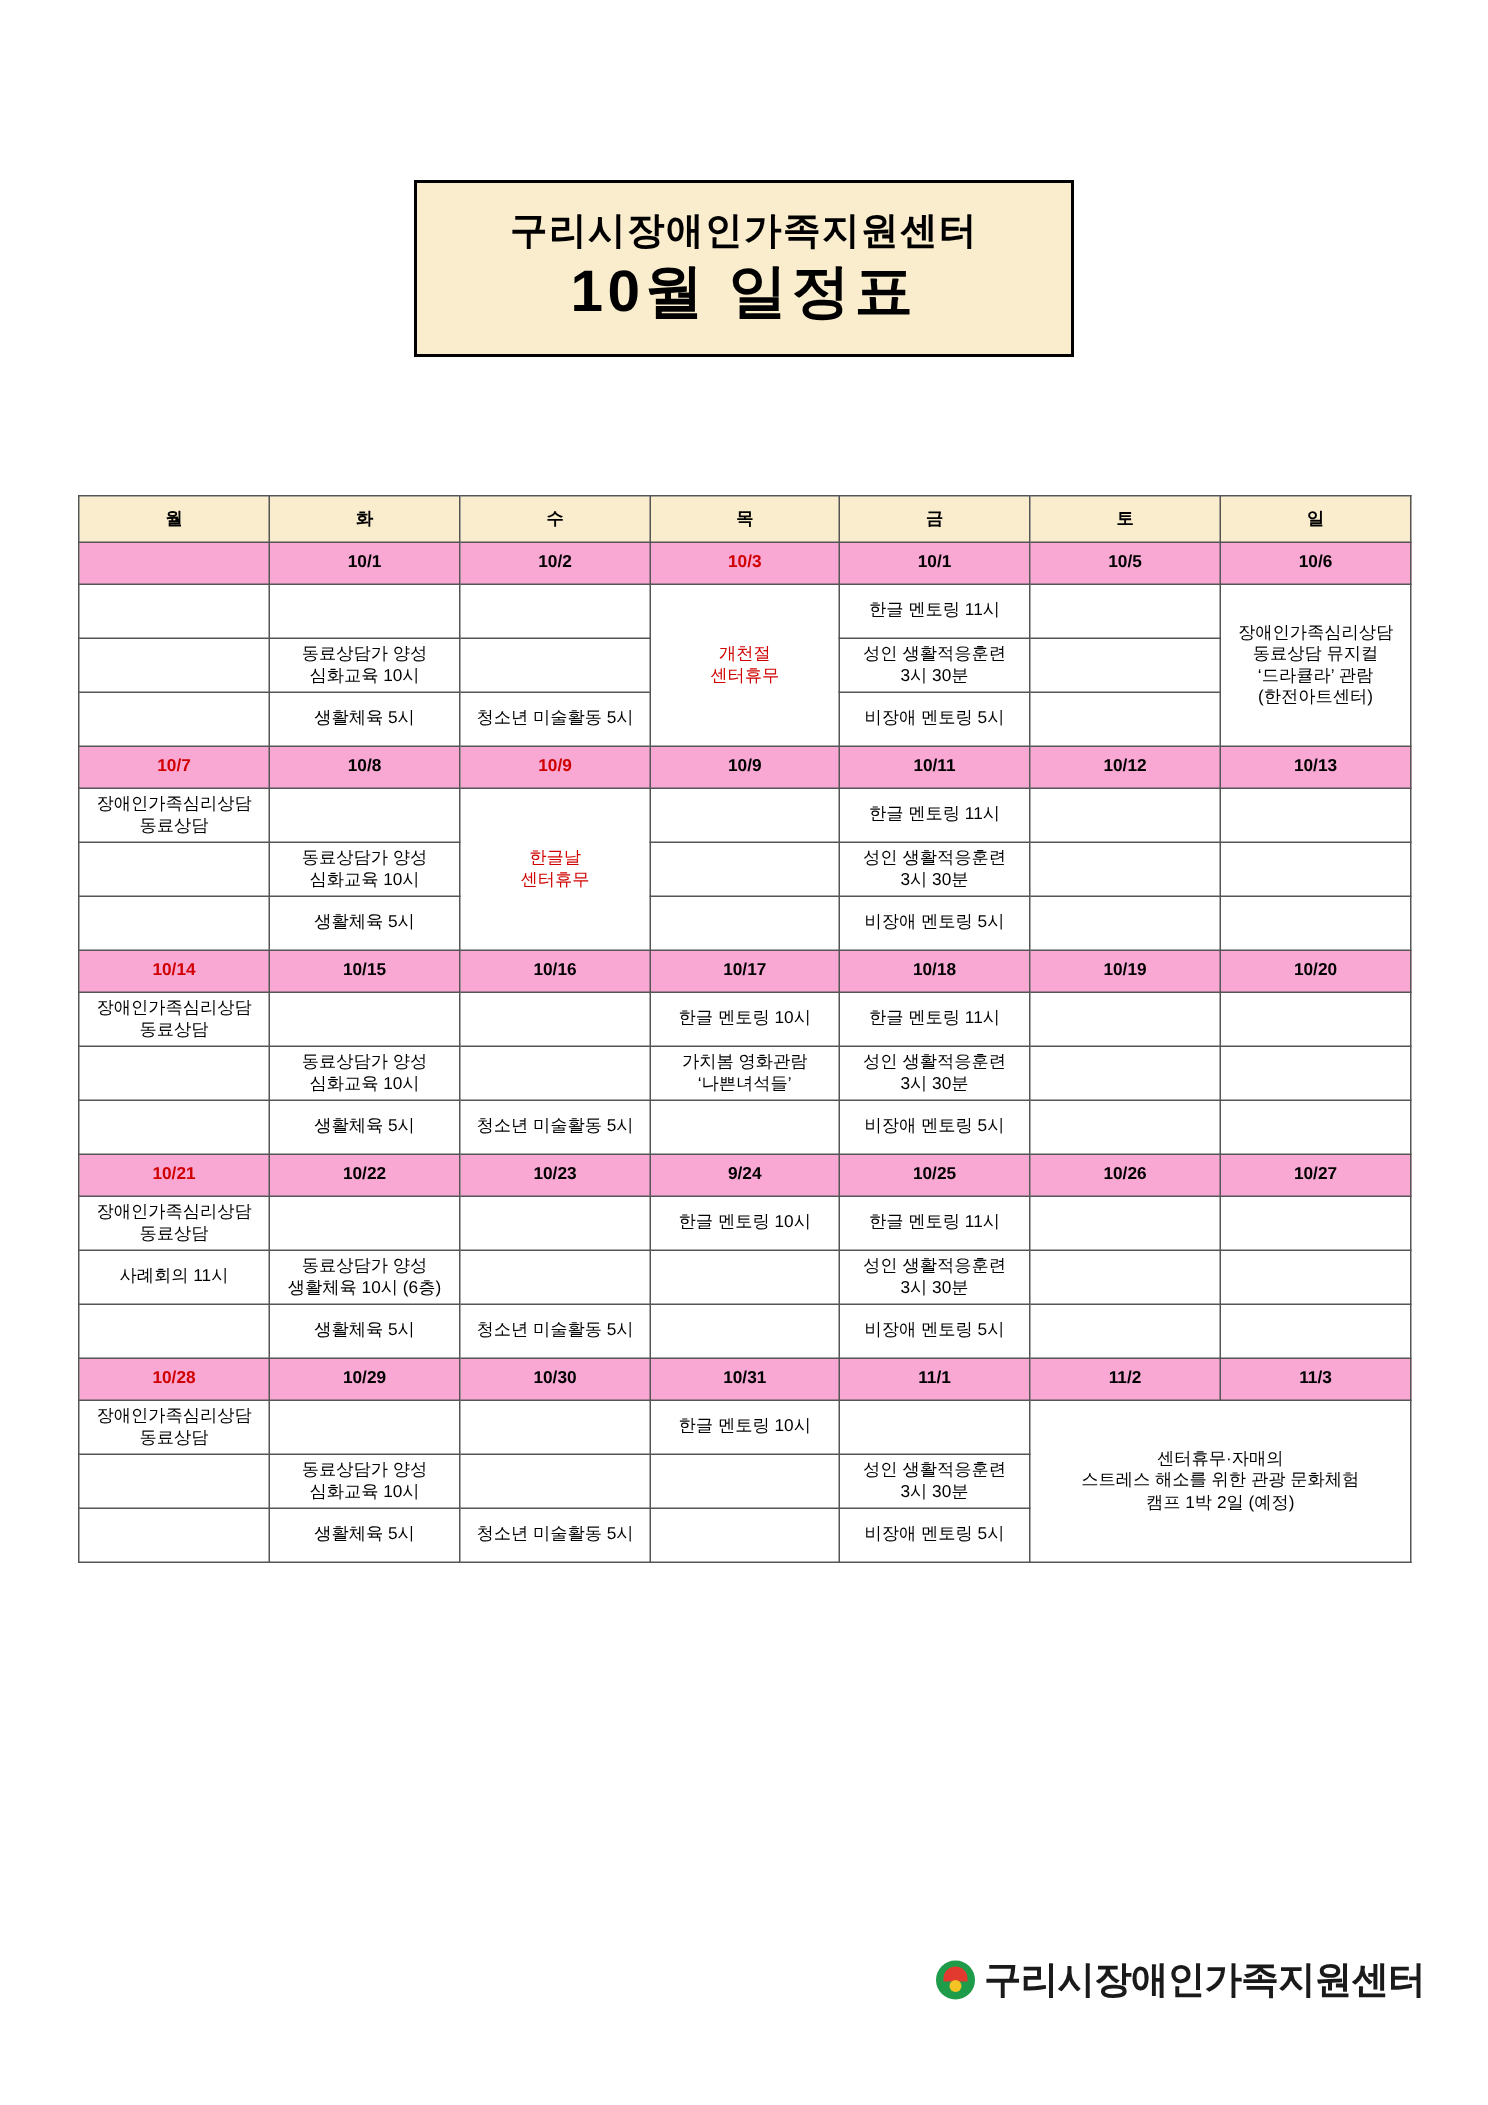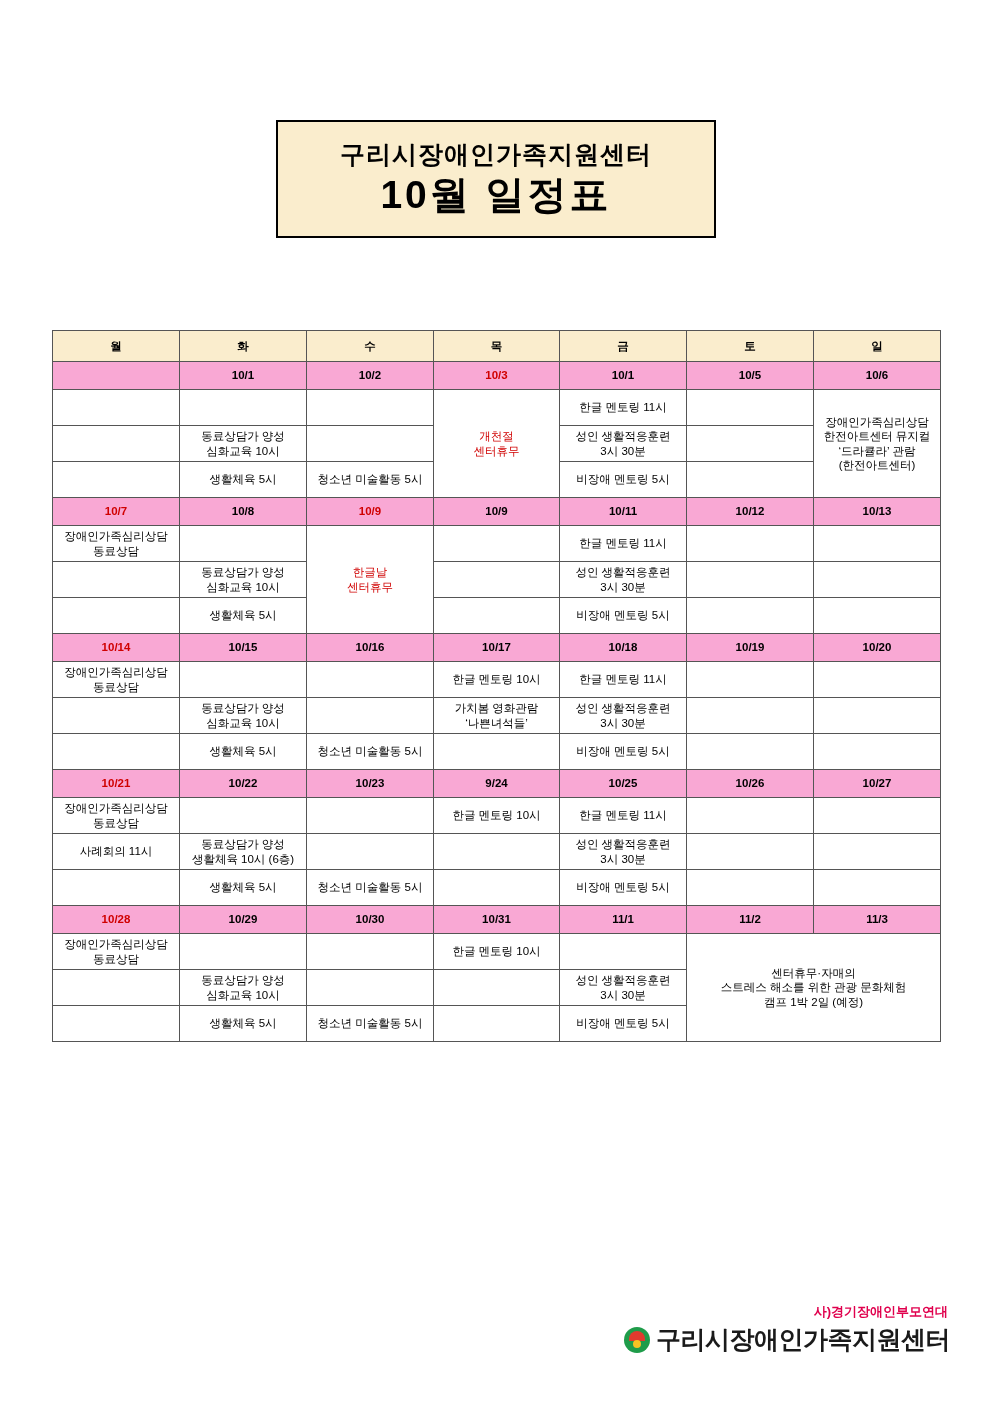--- a/index.html
+++ b/index.html
@@ -209,21 +209,21 @@
             <td class="evcell holiday" rowspan="3">
               <span class="line">개천절</span>
               <span class="line">센터휴무</span>
             </td>
             <td class="evcell">
               <span class="line">한글 멘토링  11시</span>
             </td>
             <td class="evcell"></td>
             <td class="evcell multi" rowspan="3">
               <span class="line">장애인가족심리상담</span>
-              <span class="line">한전아트센터  뮤지컬</span>
+              <span class="line">동료상담  뮤지컬</span>
               <span class="line">‘드라큘라’ 관람</span>
               <span class="line">(한전아트센터)</span>
             </td>
           </tr>
           <tr>
             <td class="evcell"></td>
             <td class="evcell">
               <span class="line">동료상담가  양성</span>
               <span class="line">심화교육  10시</span>
             </td>
@@ -464,20 +464,19 @@
             <td class="evcell"></td>
             <td class="evcell">
               <span class="line">비장애 멘토링  5시</span>
             </td>
           </tr>
         </tbody>
     </table>
   </div>
 
   <div class="footer">
-    <div class="footer-top">사)경기장애인부모연대</div>
     <div class="footer-main">
       <span class="footer-mark"></span>
       <span class="footer-name">구리시장애인가족지원센터</span>
     </div>
   </div>
 
 </div>
 
 </body></html>

